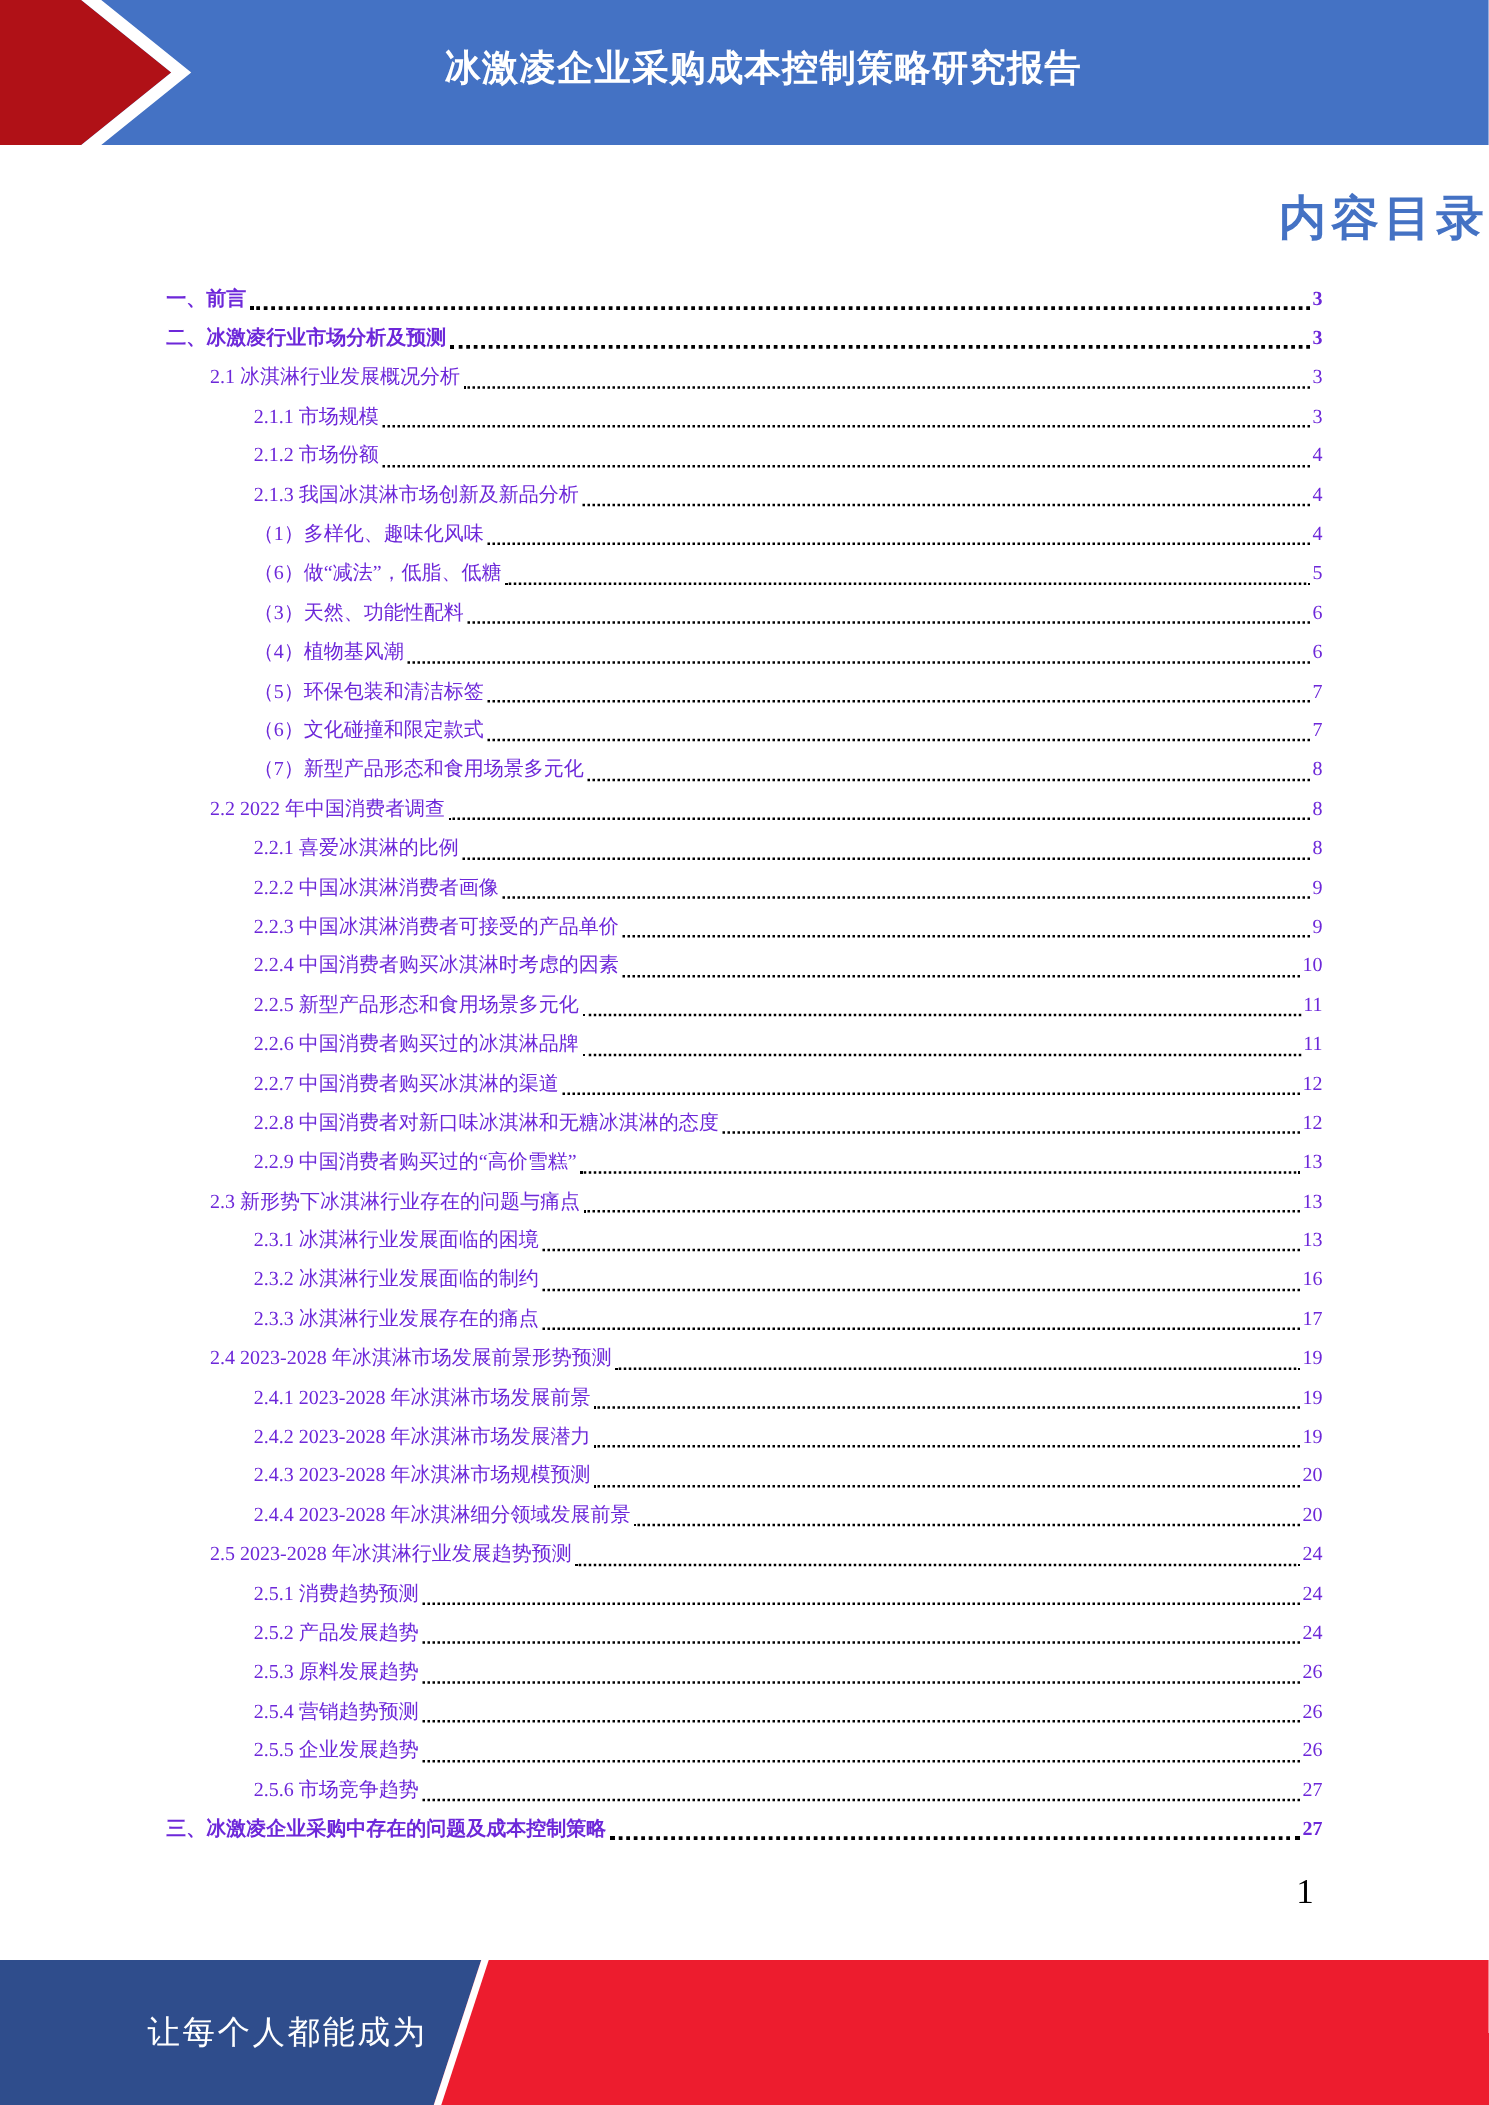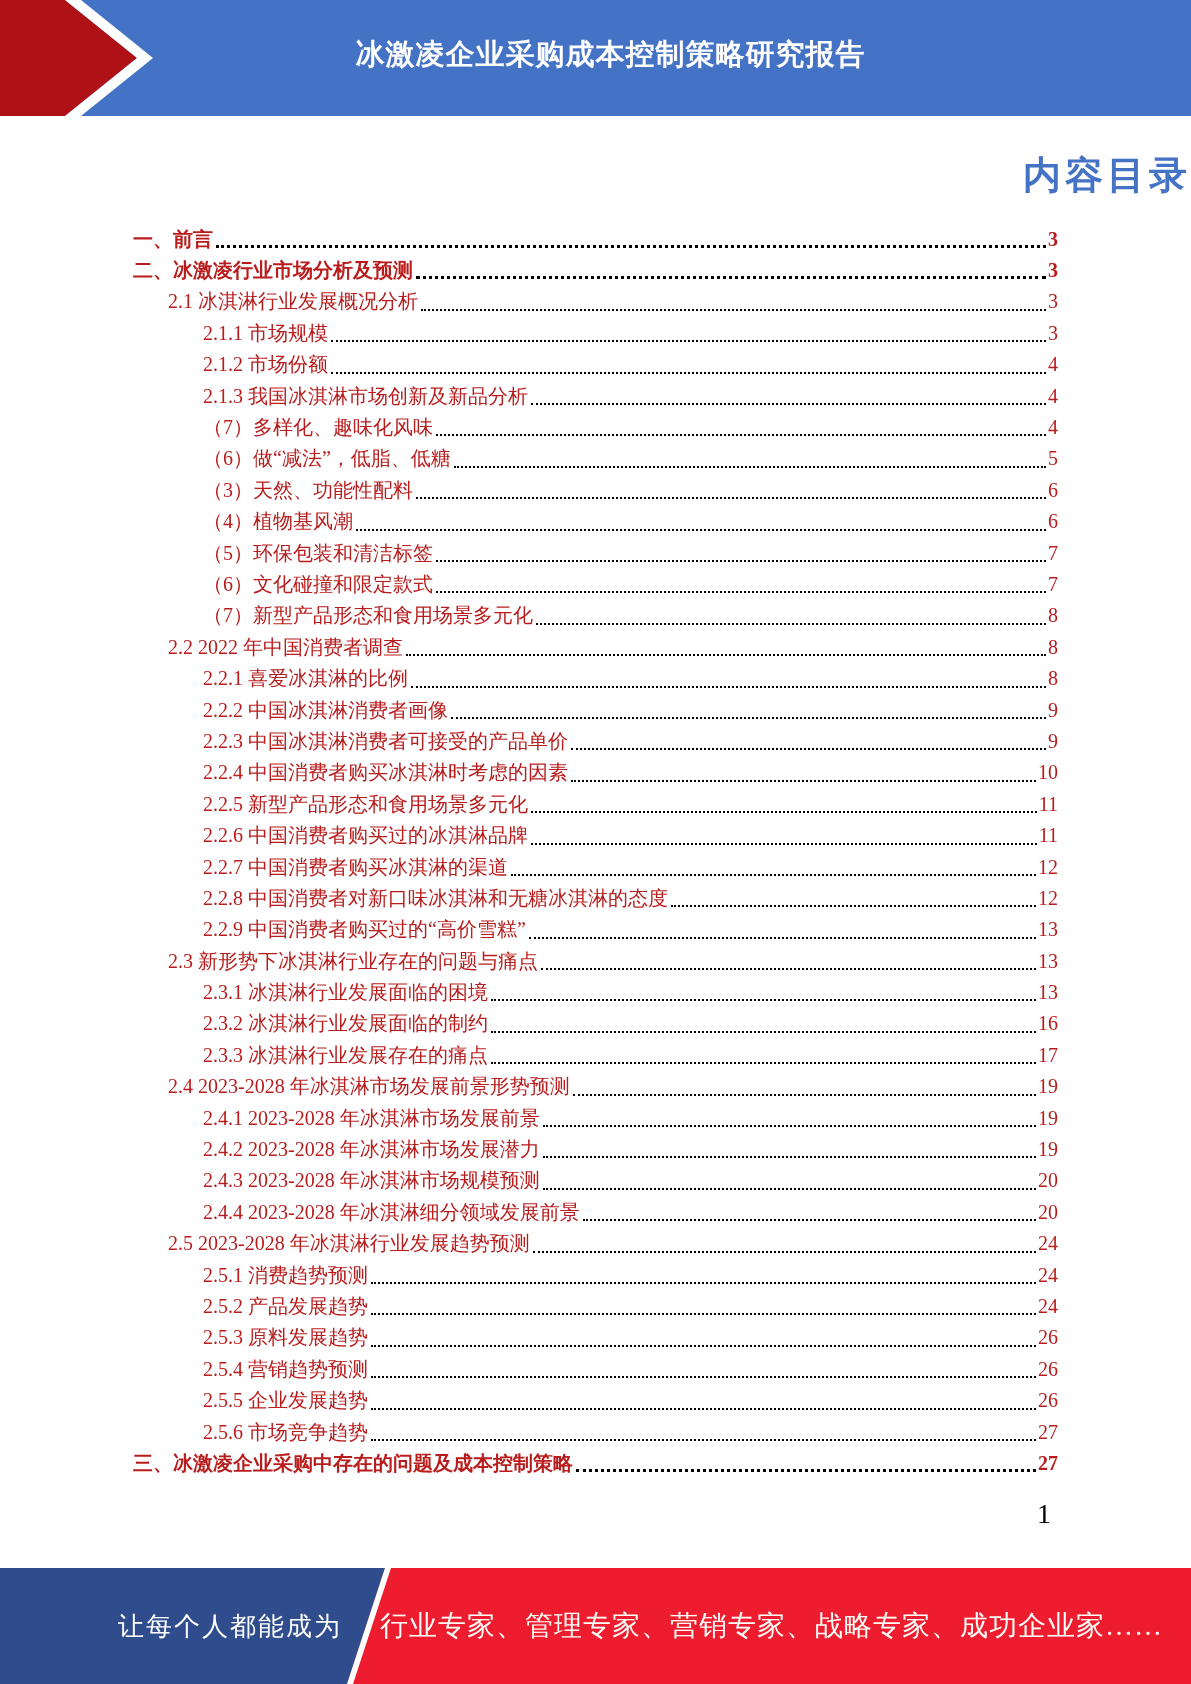--- a/index.html
+++ b/index.html
@@ -40,22 +40,22 @@
     font-weight: 700;
     font-size: 38px;
     letter-spacing: 4px;
     line-height: 1.15;
   }
   .toc-list { margin-left: 133px; width: 925px; }
   .toc-row {
     display: flex;
     line-height: 31.4px;
     height: 31.4px;
-    font-size: 20px;
-    color: #b91c1c;
+    font-size: 16px;
+    color: #6d28d9;
   }
   .toc-row.lvl2 { padding-left: 35px; }
   .toc-row.lvl3 { padding-left: 70px; }
   .toc-row.bold { font-weight: 700; }
   .toc-label { white-space: nowrap; }
   .toc-page  { white-space: nowrap; }
   .toc-dots  { flex: 1; position: relative; min-width: 12px; }
   .toc-dots::after {
     content: "";
     position: absolute; left: 3px; right: 2px; bottom: 7px;
@@ -144,21 +144,21 @@
     <span class="toc-label">2.1.2 市场份额</span>
     <span class="toc-dots"></span>
     <span class="toc-page">4</span>
   </div>
       <div class="toc-row lvl3">
     <span class="toc-label">2.1.3 我国冰淇淋市场创新及新品分析</span>
     <span class="toc-dots"></span>
     <span class="toc-page">4</span>
   </div>
       <div class="toc-row lvl3">
-    <span class="toc-label">（7）多样化、趣味化风味</span>
+    <span class="toc-label">（1）多样化、趣味化风味</span>
     <span class="toc-dots"></span>
     <span class="toc-page">4</span>
   </div>
       <div class="toc-row lvl3">
     <span class="toc-label">（6）做“减法”，低脂、低糖</span>
     <span class="toc-dots"></span>
     <span class="toc-page">5</span>
   </div>
       <div class="toc-row lvl3">
     <span class="toc-label">（3）天然、功能性配料</span>
@@ -322,14 +322,13 @@
   </div>
     </div>
 </div>
 
 <div class="page-number">1</div>
 
 <div class="banner-footer">
   <div class="banner-blue"></div>
   <div class="banner-divider"></div>
   <div class="banner-left-text">让每个人都能成为</div>
-  <div class="banner-right-text">行业专家、管理专家、营销专家、战略专家、成功企业家……</div>
 </div>
 
 </body></html>

